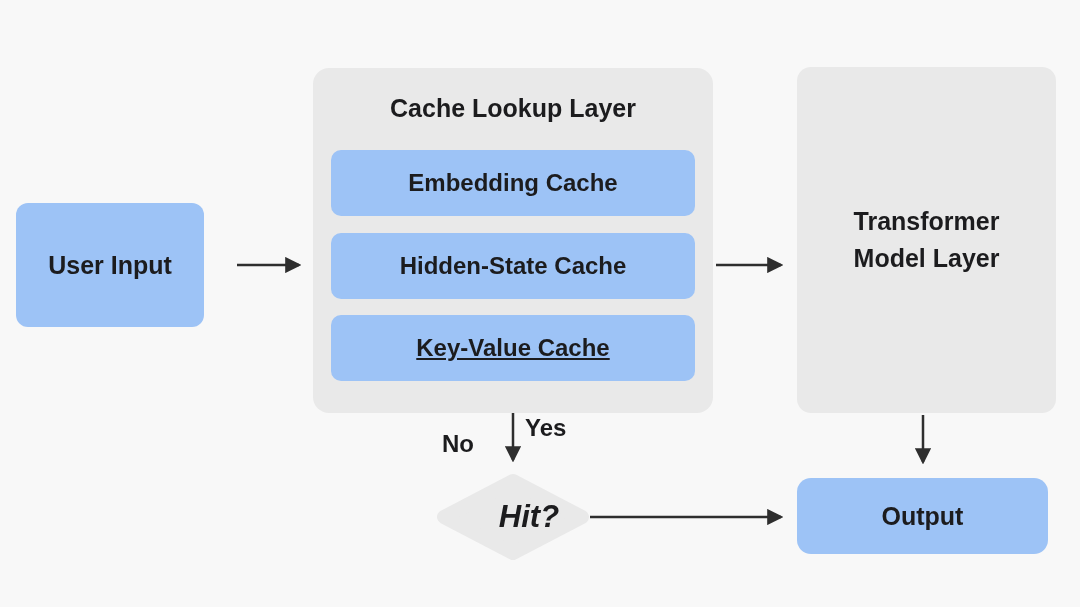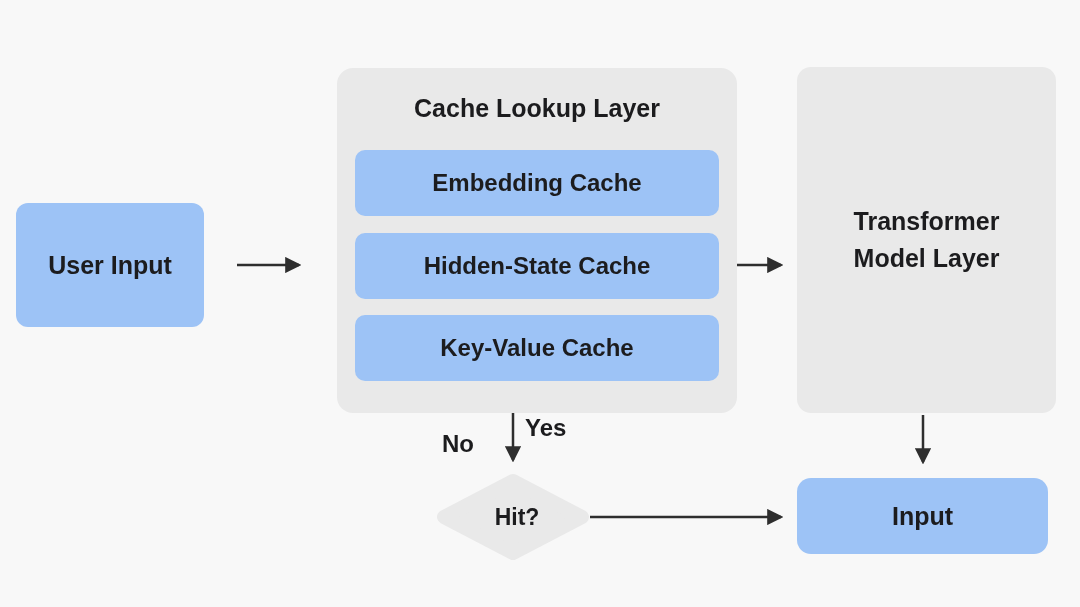--- a/index.html
+++ b/index.html
@@ -43,39 +43,38 @@
     width: 188px; height: 124px;
     border-radius: 12px;
     font-size: 25px;
   }
   .cache-container {
     position: absolute;
     left: 313px; top: 68px;
     width: 400px; height: 345px;
     background: var(--container-gray, #E9E9E9);
     border-radius: 16px;
-    margin-left: 24px;
   }
   .cache-title {
     position: absolute;
     left: 0; top: 26px;
     width: 100%;
     text-align: center;
     font-size: 25px;
     font-weight: 600;
   }
   .cache-item {
     left: 18px;
     width: 364px; height: 66px;
     border-radius: 10px;
     font-size: 24px;
   }
   .cache-item-1 { top: 82px; }
   .cache-item-2 { top: 165px; }
-  .cache-item-3 { top: 247px; }
+  .cache-item-3 { top: 247px; text-decoration: underline; }
 
   .transformer {
     left: 797px; top: 67px;
     width: 259px; height: 346px;
     background: var(--container-gray, #E9E9E9);
     border-radius: 14px;
     font-size: 25px;
   }
   .transformer span { display: block; width: 180px; line-height: 1.5; }
 
@@ -92,27 +91,28 @@
     width: 160px; height: 92px;
   }
   .diamond-shape {
     fill: var(--container-gray, #E9E9E9);
     stroke: var(--container-gray, #E9E9E9);
     stroke-width: 14;
     stroke-linejoin: round;
   }
   .diamond-label {
     position: absolute;
-    left: 4px; top: 0;
+    left: 16px; top: 0;
     width: 100%; height: 100%;
     display: flex;
     align-items: center;
     justify-content: center;
-    font-size: 23px;
+    font-size: 31px;
     font-weight: 600;
+    font-style: italic;
   }
 
   .edge-label {
     position: absolute;
     width: 60px;
     text-align: left;
     font-size: 24px;
     font-weight: 700;
   }
   .edge-label-no  { left: 442px; top: 430px; }
@@ -166,16 +166,16 @@
   <span class="edge-label edge-label-yes">Yes</span>
 
   <div class="diamond-wrap">
     <svg width="160" height="92" viewBox="0 0 160 92">
       <polygon class="diamond-shape" points="80,10 149,46 80,82 11,46"></polygon>
     </svg>
     <span class="diamond-label">Hit?</span>
   </div>
 
   <div class="node blue output">
-    <span>Input</span>
+    <span>Output</span>
   </div>
 
 </div>
 
 </body></html>

